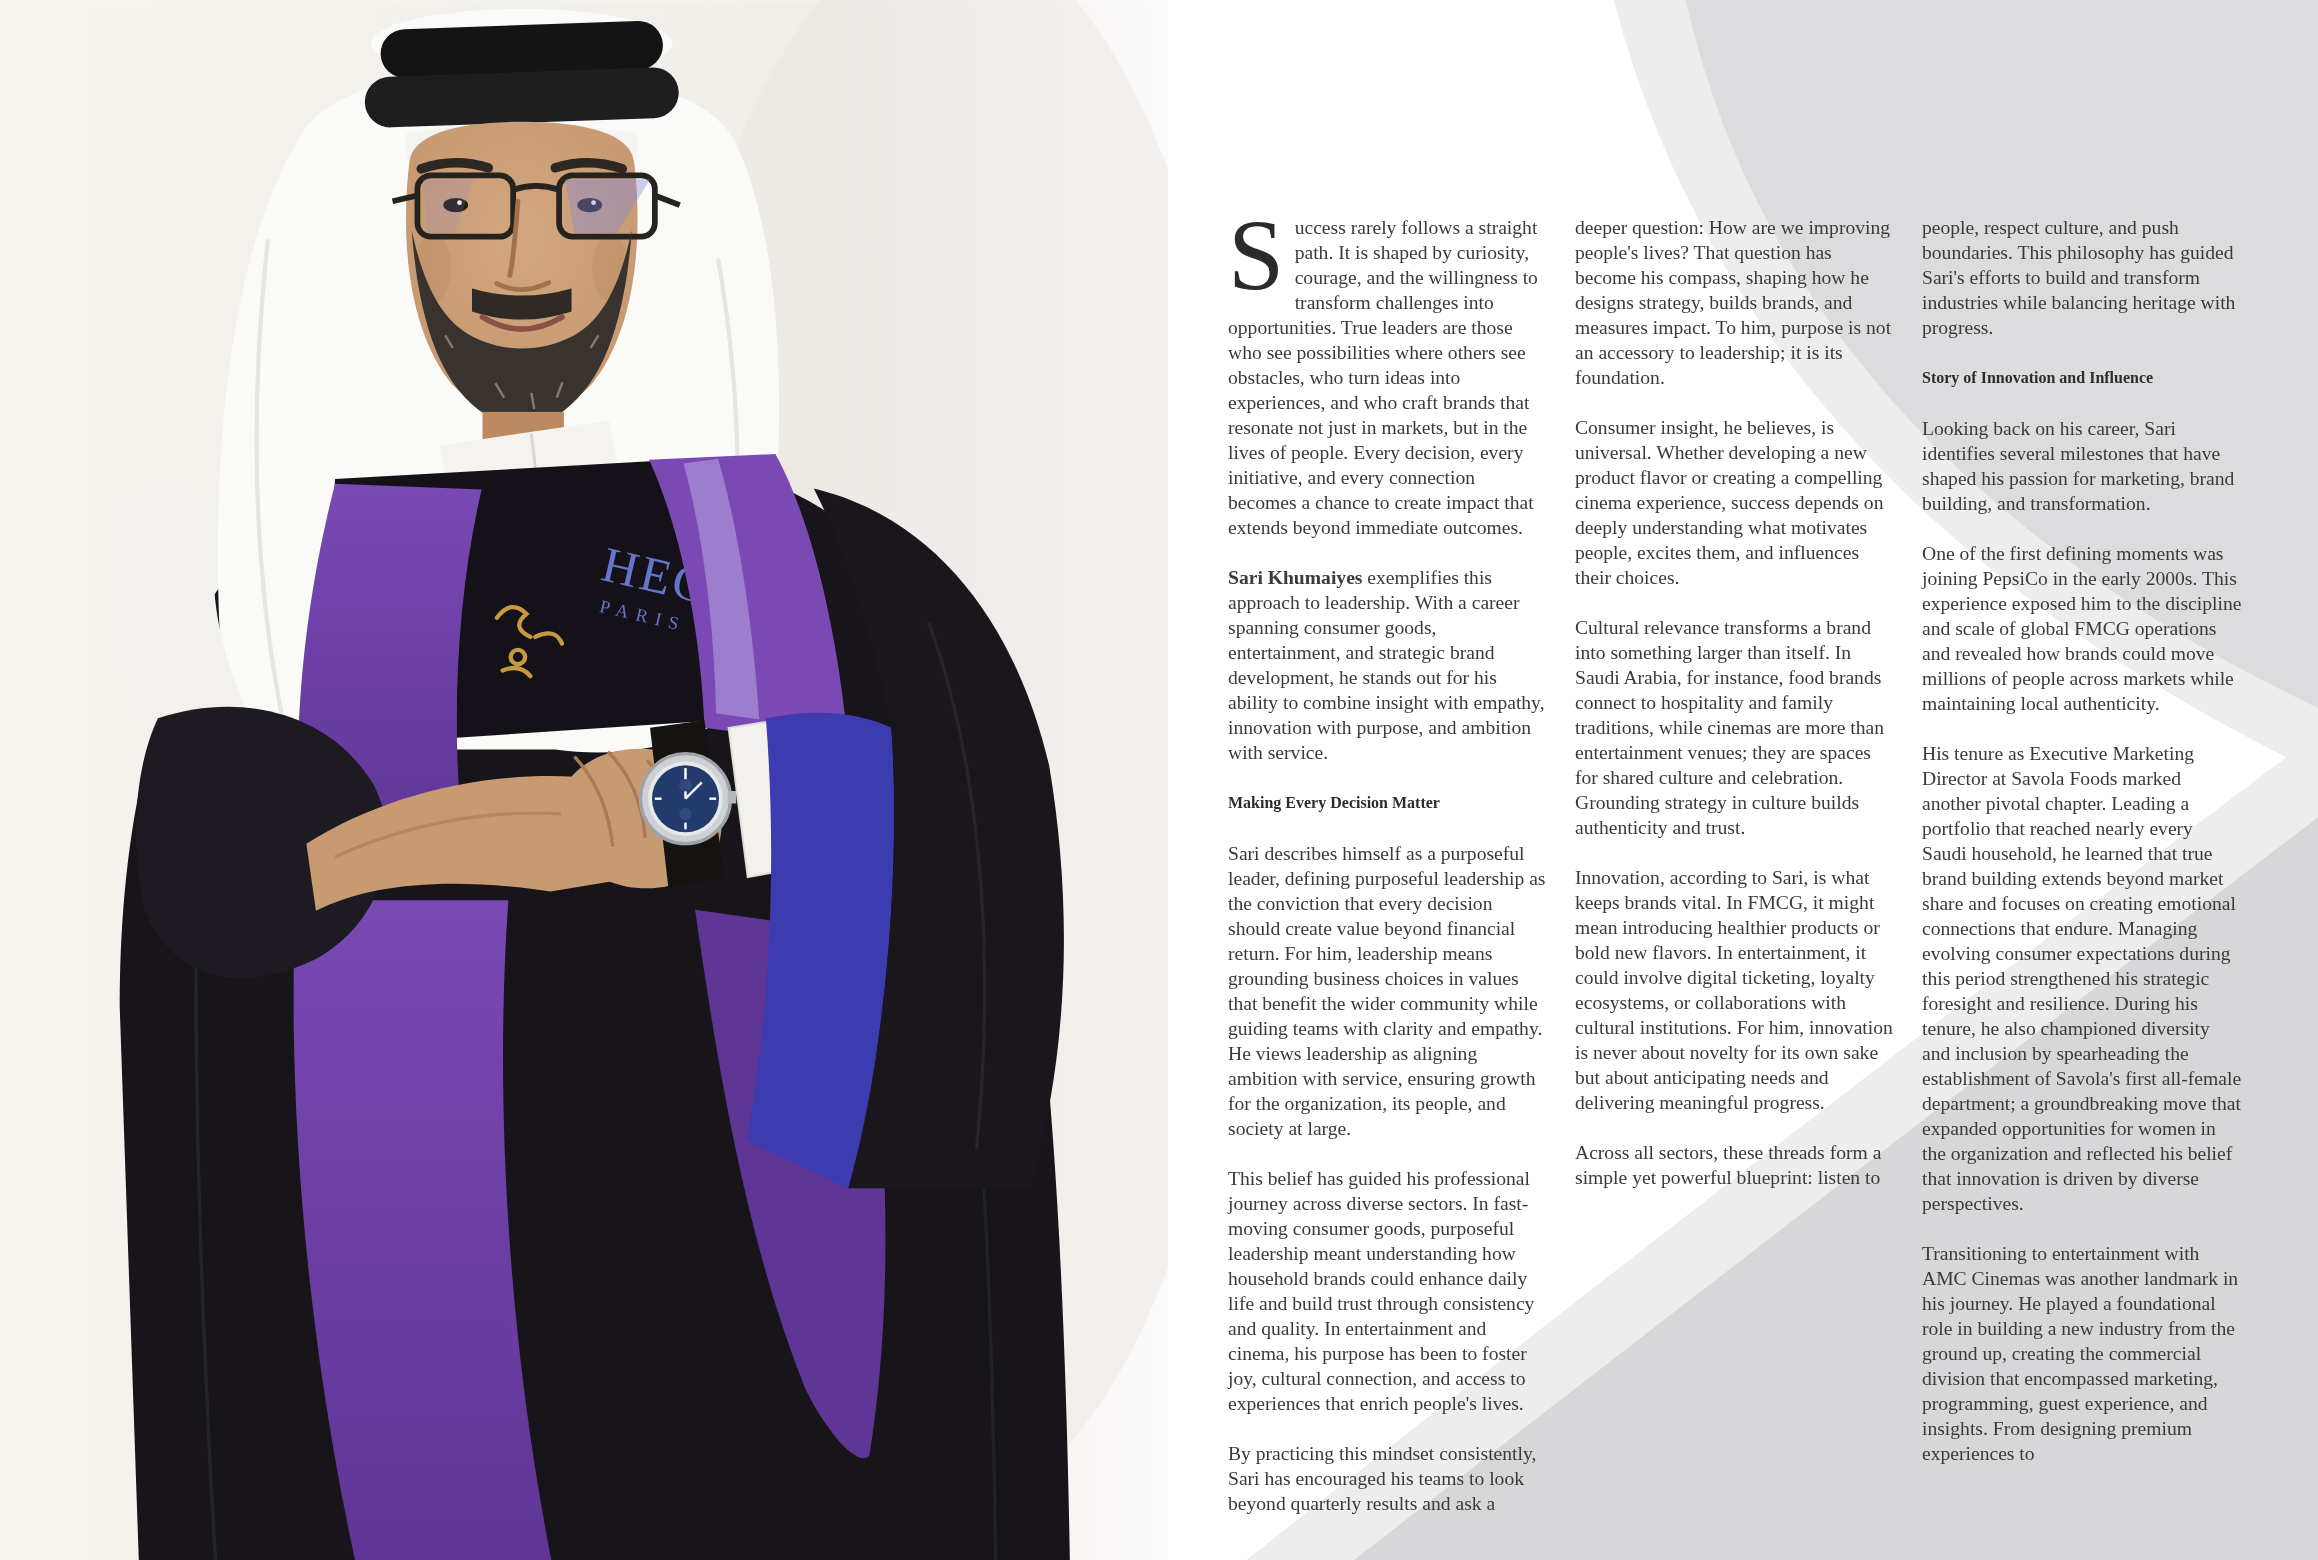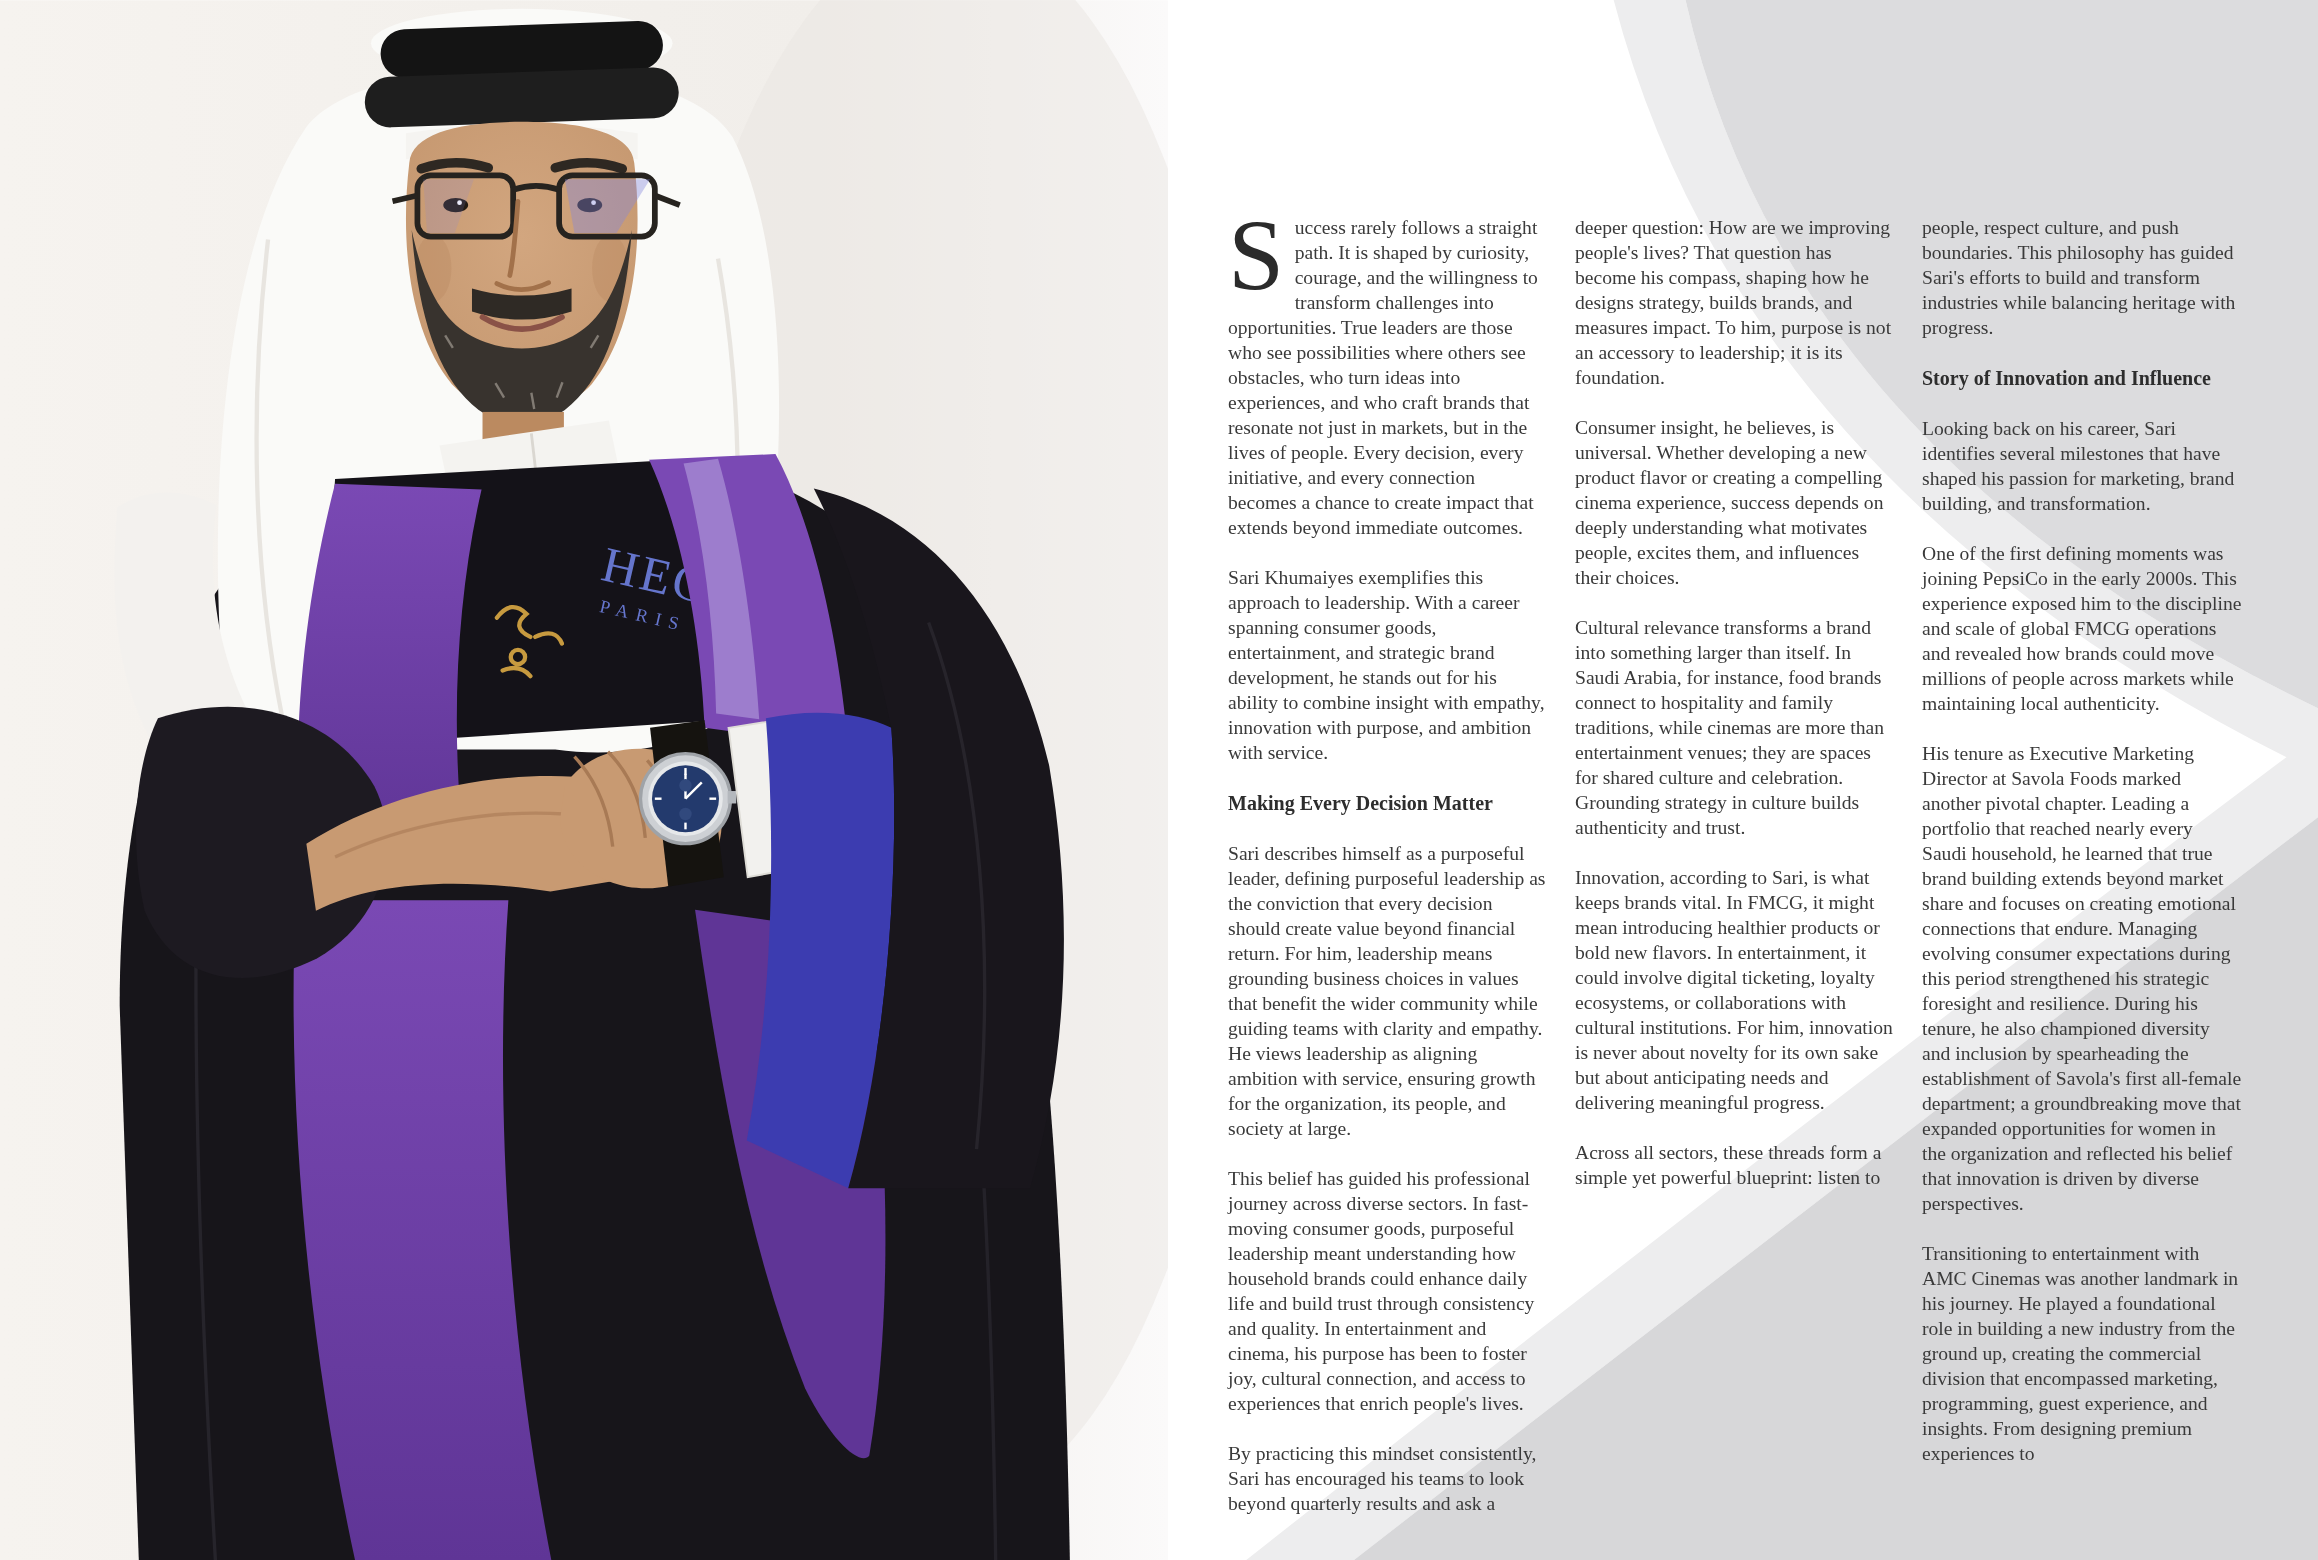--- a/index.html
+++ b/index.html
@@ -40,35 +40,35 @@
   }
   .col {
     flex: 0 0 320px;
     width: 320px;
     font-size: 19.6px;
     line-height: 25px;
     text-align: left;
   }
   .col p { margin: 0 0 25px 0; }
   .col h2 {
-    font-size: 20px;
+    font-size: 16px;
     line-height: 26px;
     font-weight: bold;
     color: var(--heading, #2d2d2d);
     margin: 0 0 25px 0;
   }
   .dropcap {
     float: left;
     font-size: 101px;
     line-height: 76px;
     padding: 2.9px 10.5px 0 0;
     color: #2b2b2b;
     font-weight: normal;
   }
-  .lead { font-weight: normal; }
+  .lead { font-weight: bold; }
 </style>
 </head>
 <body>
 
 <div class="page">
 
   <svg class="bg-decor" viewBox="0 0 4843 3260" aria-hidden="true">
     <g>
       <path d="M 3370 0 L 3520 0 Q 3735 950 4843 1480 L 4843 1615 Q 3640 1035 3370 0 Z" fill="var(--swoosh_gray_light)"></path>
       <path d="M 3520 0 L 4843 0 L 4843 1480 Q 3735 950 3520 0 Z" fill="var(--swoosh_gray)"></path>

